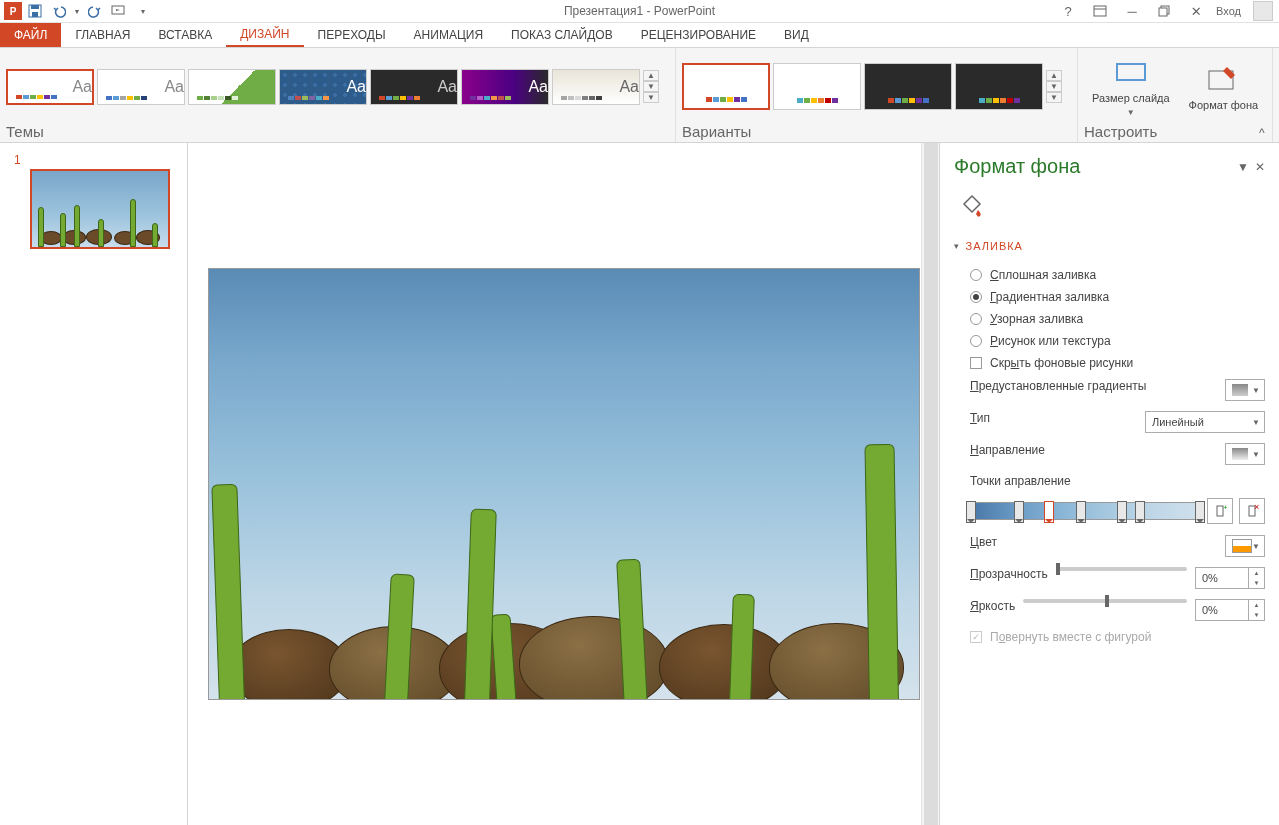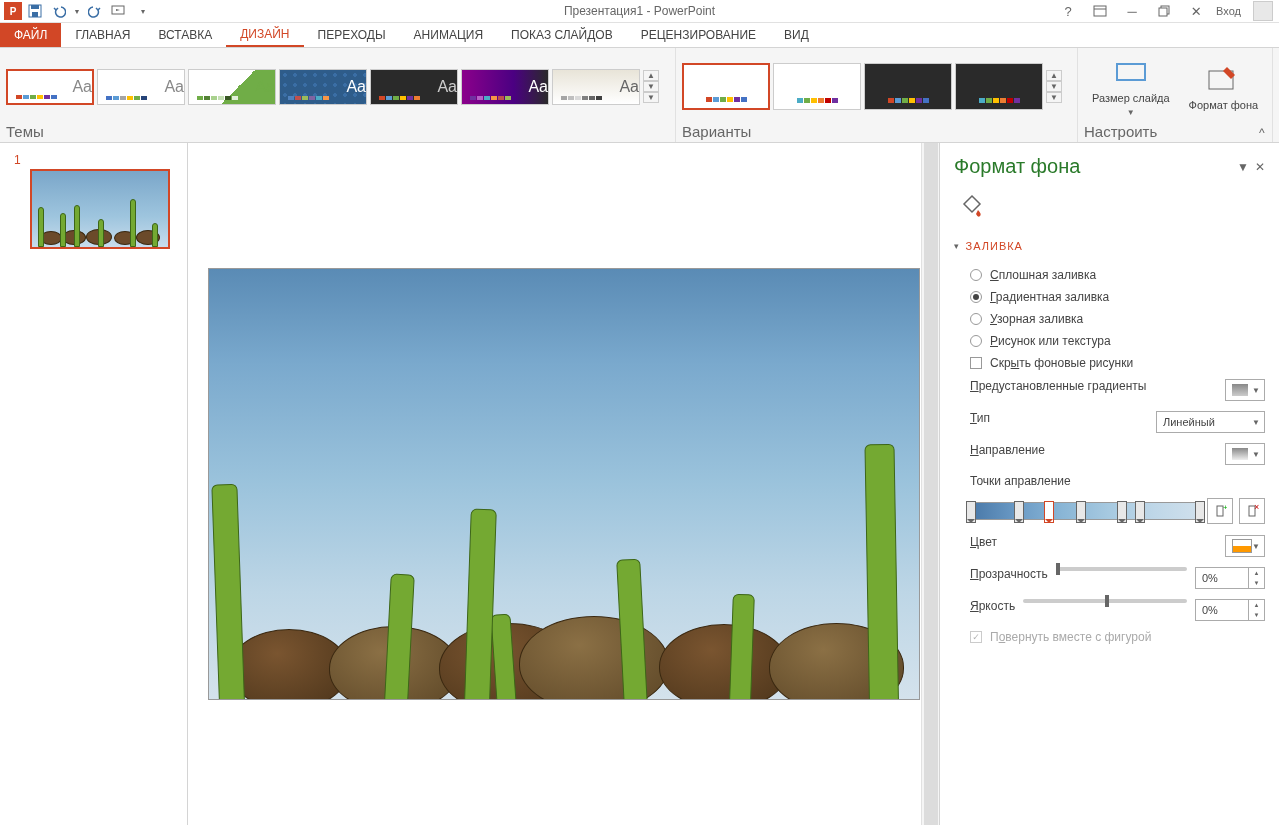--- a/index.html
+++ b/index.html
@@ -56,21 +56,21 @@
 .fp-sh::before { content:"▾"; font-size:9px; color:#666; }
 .fp-body { padding:8px 0 0 16px; }
 .radio-row, .chk-row { display:flex; align-items:center; gap:8px; padding:4px 0; cursor:pointer; }
 .radio { width:12px; height:12px; border:1px solid #999; border-radius:50%; display:flex; align-items:center; justify-content:center; }
 .radio.checked::after { content:""; width:6px; height:6px; background:#444; border-radius:50%; }
 .chk { width:12px; height:12px; border:1px solid #999; display:flex; align-items:center; justify-content:center; font-size:9px; color:#666; }
 .chk.disabled { opacity:.5; }
 .ul-first { text-decoration:underline; }
 .ctrl-row { display:flex; justify-content:space-between; padding:5px 0; }
 .ctrl-label { color:#444; }
-.dropdown { width:109px; height:22px; border:1px solid #ababab; background:#fff; display:flex; align-items:center; justify-content:space-between; padding:0 4px 0 6px; cursor:pointer; font-size:11px; }
+.dropdown { width:120px; height:22px; border:1px solid #ababab; background:#fff; display:flex; align-items:center; justify-content:space-between; padding:0 4px 0 6px; cursor:pointer; font-size:11px; }
 .dropdown .arrow { font-size:8px; color:#666; }
 .small-drop { width:40px; }
 .spinner { width:70px; height:22px; border:1px solid #ababab; background:#fff; display:flex; align-items:center; position:relative; padding-left:6px; font-size:11px; }
 .spin-btns { position:absolute; right:0; top:0; width:16px; height:100%; border-left:1px solid #ababab; display:flex; flex-direction:column; }
 .spin-btns span { flex:1; display:flex; align-items:center; justify-content:center; font-size:6px; color:#666; cursor:pointer; }
 .grad-stops { display:flex; align-items:center; gap:6px; padding:6px 0; }
 .grad-bar { flex:1; height:18px; background:linear-gradient(to right,#4978a8,#6a9ac5,#8ab6d6,#a6c9e0,#bfd7e8,#d0e0ec); border:1px solid #999; position:relative; }
 .stop { position:absolute; top:-2px; width:10px; height:22px; background:#e8e8e8; border:1px solid #666; cursor:pointer; transform:translateX(-50%); }
 .stop.active { border-color:#d24726; background:#fff; }
 .stop::after { content:""; position:absolute; bottom:-5px; left:50%; transform:translateX(-50%); border:4px solid transparent; border-top-color:#666; }

